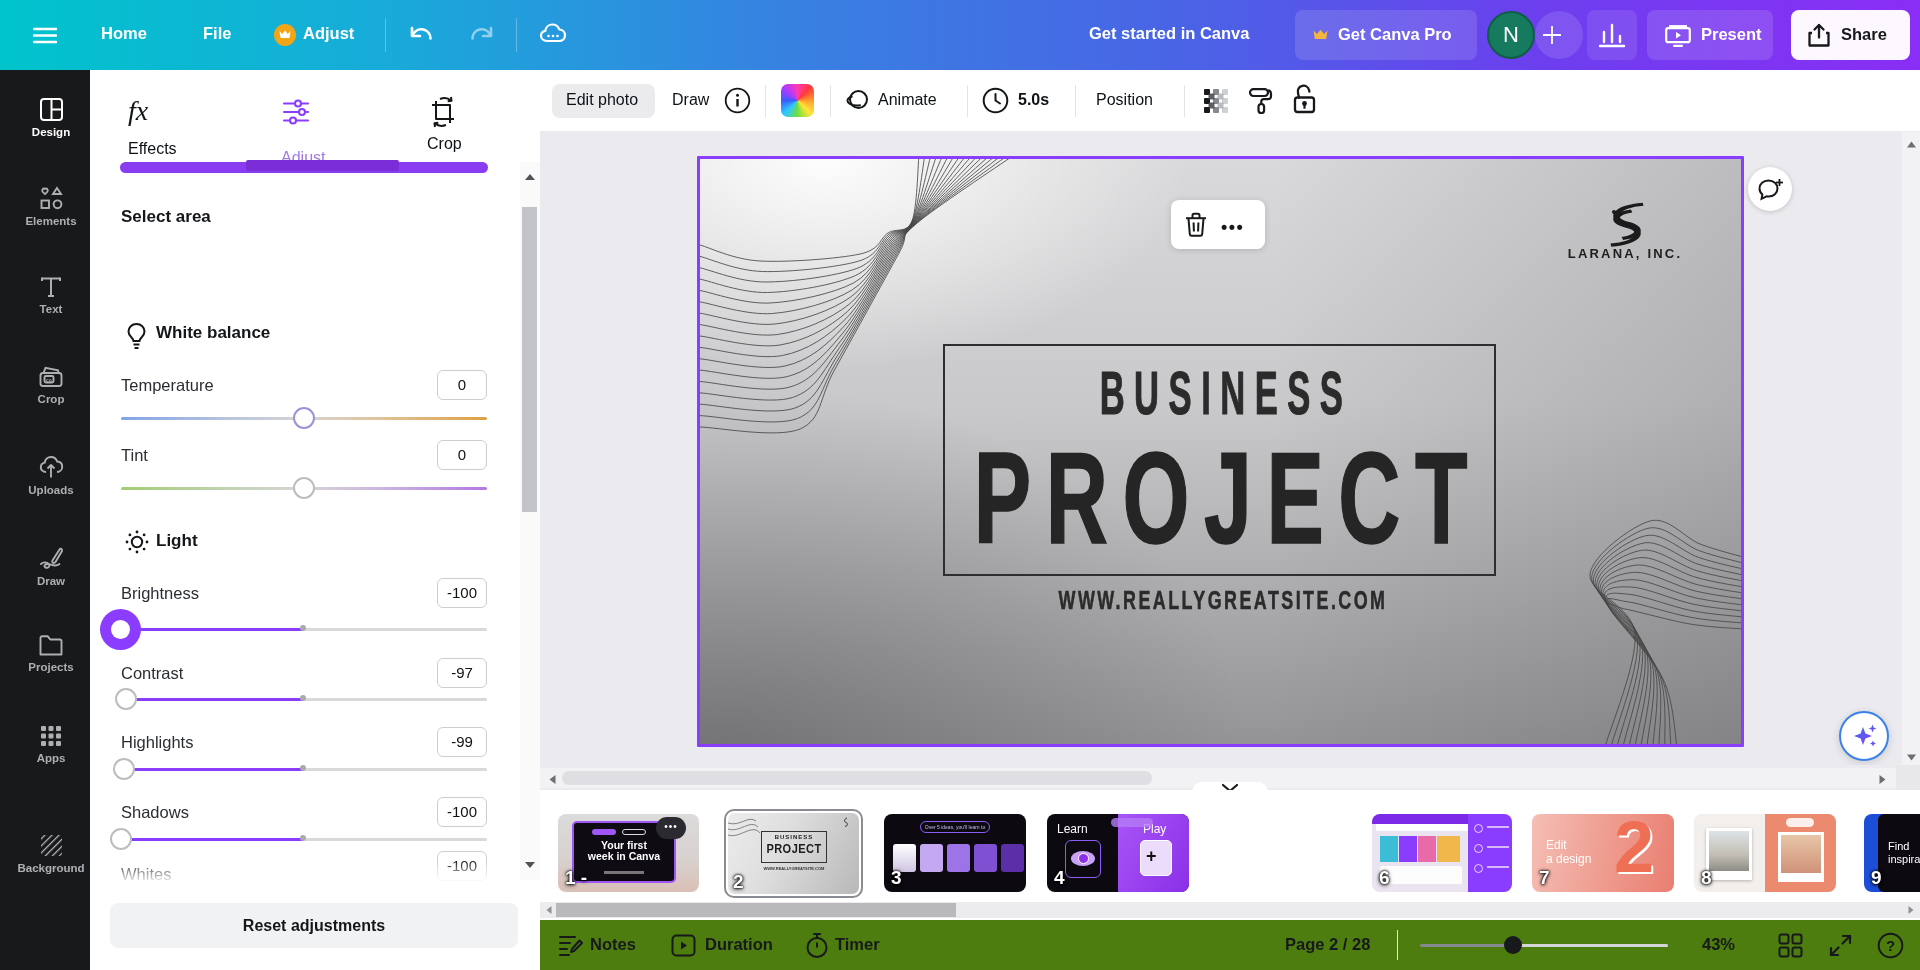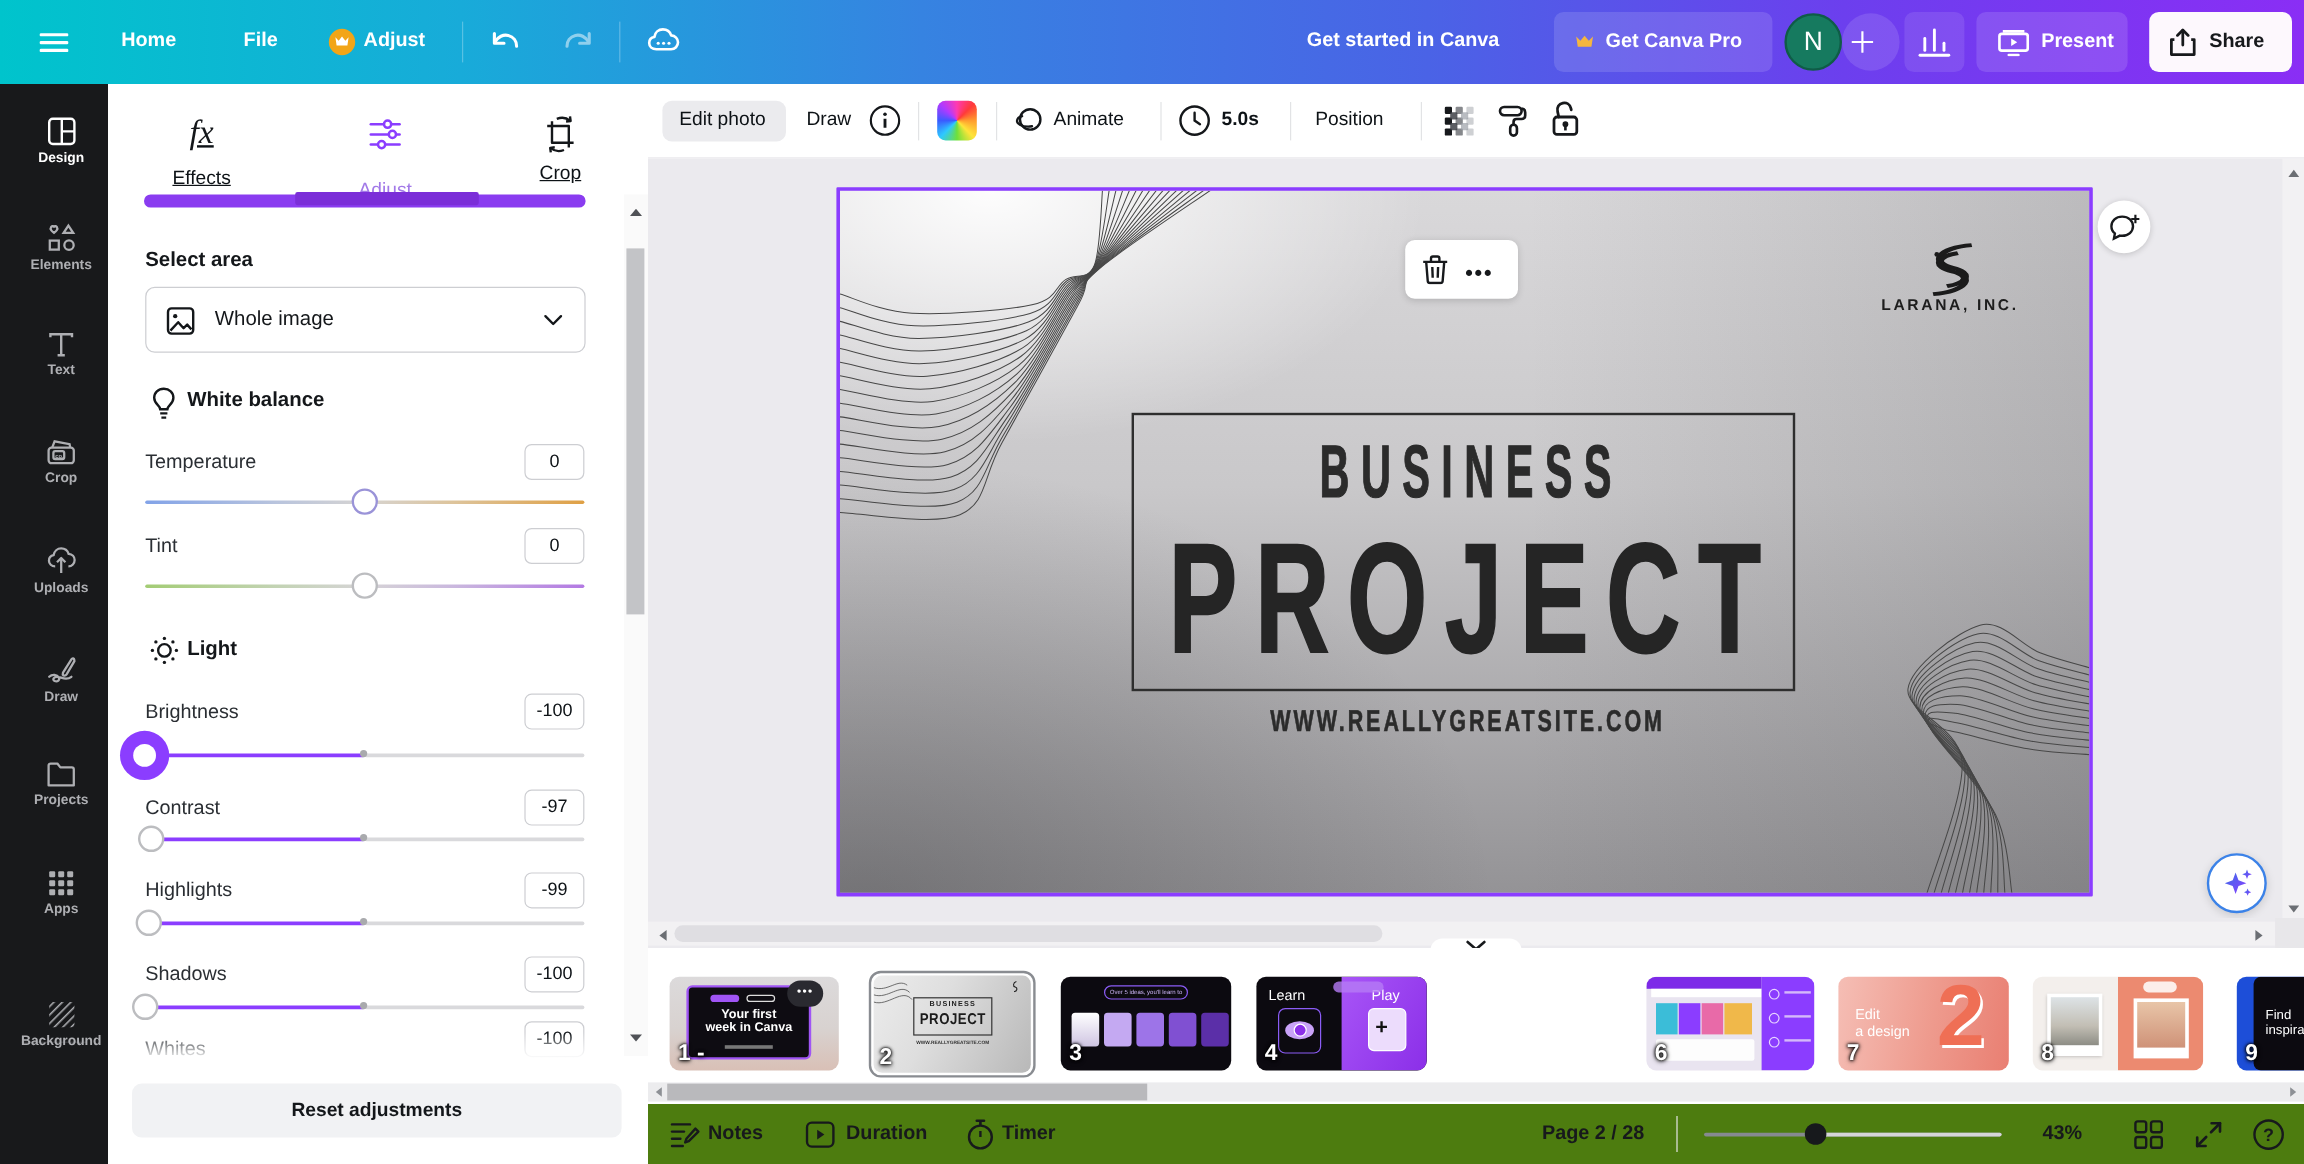--- a/index.html
+++ b/index.html
@@ -15,21 +15,21 @@
 
 
 #rail { position:absolute; left:0; top:70px; width:90px; height:900px; background:#18191b; }
 .rail-item { position:absolute; left:0; width:90px; text-align:center; color:#aeafb3;padding-left:12px; }
 .rail-item .lbl { font-size:11.5px; margin-top:4px; }
 .rail-item svg { display:block; margin:0 auto; }
 .rail-item.active { color:#fff; }
 
 
 #panel { position:absolute; left:90px; top:70px; width:450px; height:900px; background:#fff; }
-.tab { position:absolute; top:24px; text-align:center; color:#0d1216; font-size:16px;text-decoration:underline; }
+.tab { position:absolute; top:24px; color:#0d1216; font-size:16px; }
 .tab .tlbl { margin-top:9px; }
 .tab.sel { color:#a279e8; }
 .slabel { position:absolute; font-size:16.5px; color:#2a2e33; }
 .svalbox { position:absolute; width:50px; height:30px; border:1px solid #cdced2; border-radius:6px; font-size:15px; color:#0d1216; text-align:center; line-height:28px; }
 .strack { position:absolute; height:3px; border-radius:2px; }
 
 
 #ctoolbar { position:absolute; left:540px; top:70px; width:1380px; height:62px; background:#fff; border-bottom:1px solid #eceaee; color:#0d1216; }
 #ctoolbar .t { position:absolute; top:21px; font-size:16px; font-weight:500; color:#0d1216; }
 #ctoolbar .vs { position:absolute; top:15px; width:1px; height:32px; background:#e2e3e5; }
@@ -264,31 +264,20 @@
         </g>
       </svg>
     <div class="tlbl" style="margin-top:3px">Crop</div>
   </div>
 
   <div class="abs" style="left:30px;top:92px;width:368px;height:11px;border-radius:6px;background:#8a3cf0"></div>
   <div class="abs" style="left:156px;top:90px;width:153px;height:11px;border-radius:2px;background:#7b2ed8"></div>
 
   <div class="slabel" style="left:31px;top:137px;font-weight:bold;font-size:17px;color:#14171a">Select area</div>
 
-  <div class="abs" style="left:31px;top:169px;width:367px;height:55px;border:1px solid #cdced2;border-radius:8px">
-    <svg style="position:absolute;left:16px;top:15px" width="25" height="25" viewBox="0 0 25 25">
-        <rect x="2" y="2" width="21" height="21" rx="3" fill="none" stroke="#14171a" stroke-width="2"></rect>
-        <circle cx="8" cy="8.5" r="1.8" fill="#14171a"></circle>
-        <path d="M4 20.5 L10.5 13.5 L15 18.5 L18 15.5 L21.5 19.5" fill="none" stroke="#14171a" stroke-width="2" stroke-linejoin="round"></path>
-      </svg>
-    <div style="position:absolute;left:57px;top:16px;font-size:17px;color:#14171a">Whole image</div>
-    <svg style="position:absolute;right:18px;top:22px" width="16" height="10" viewBox="0 0 16 10">
-        <path d="M1.5 1.5 L8 8 L14.5 1.5" fill="none" stroke="#14171a" stroke-width="2" stroke-linecap="round" stroke-linejoin="round"></path>
-      </svg>
-  </div>
 
   <svg class="abs" style="left:36px;top:252px" width="21" height="28" viewBox="0 0 21 28">
       <path d="M10.5 2 C5.8 2 2.5 5.3 2.5 9.5 C2.5 12.2 4 14.2 5.7 15.8 C6.9 17 7.3 17.8 7.5 19 L13.5 19 C13.7 17.8 14.1 17 15.3 15.8 C17 14.2 18.5 12.2 18.5 9.5 C18.5 5.3 15.2 2 10.5 2 Z" fill="none" stroke="#14171a" stroke-width="2"></path>
       <line x1="7.5" y1="22.5" x2="13.5" y2="22.5" stroke="#14171a" stroke-width="2"></line>
       <line x1="8.5" y1="26" x2="12.5" y2="26" stroke="#14171a" stroke-width="2"></line>
     </svg>
   <div class="slabel" style="left:66px;top:253px;font-weight:bold;font-size:17px;color:#14171a">White balance</div>
 
   <div class="slabel" style="left:31px;top:306px">Temperature</div>
   <div class="svalbox" style="left:347px;top:300px">0</div>

